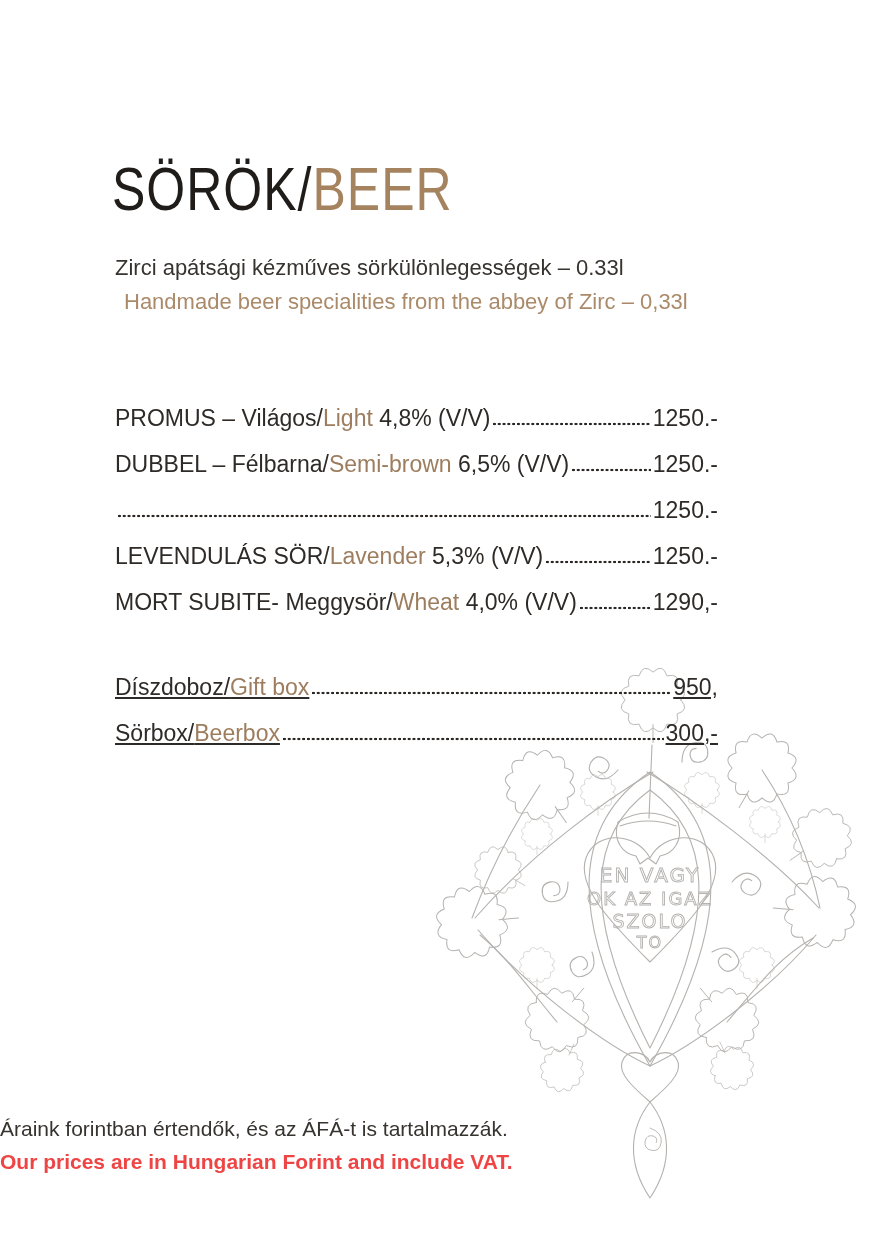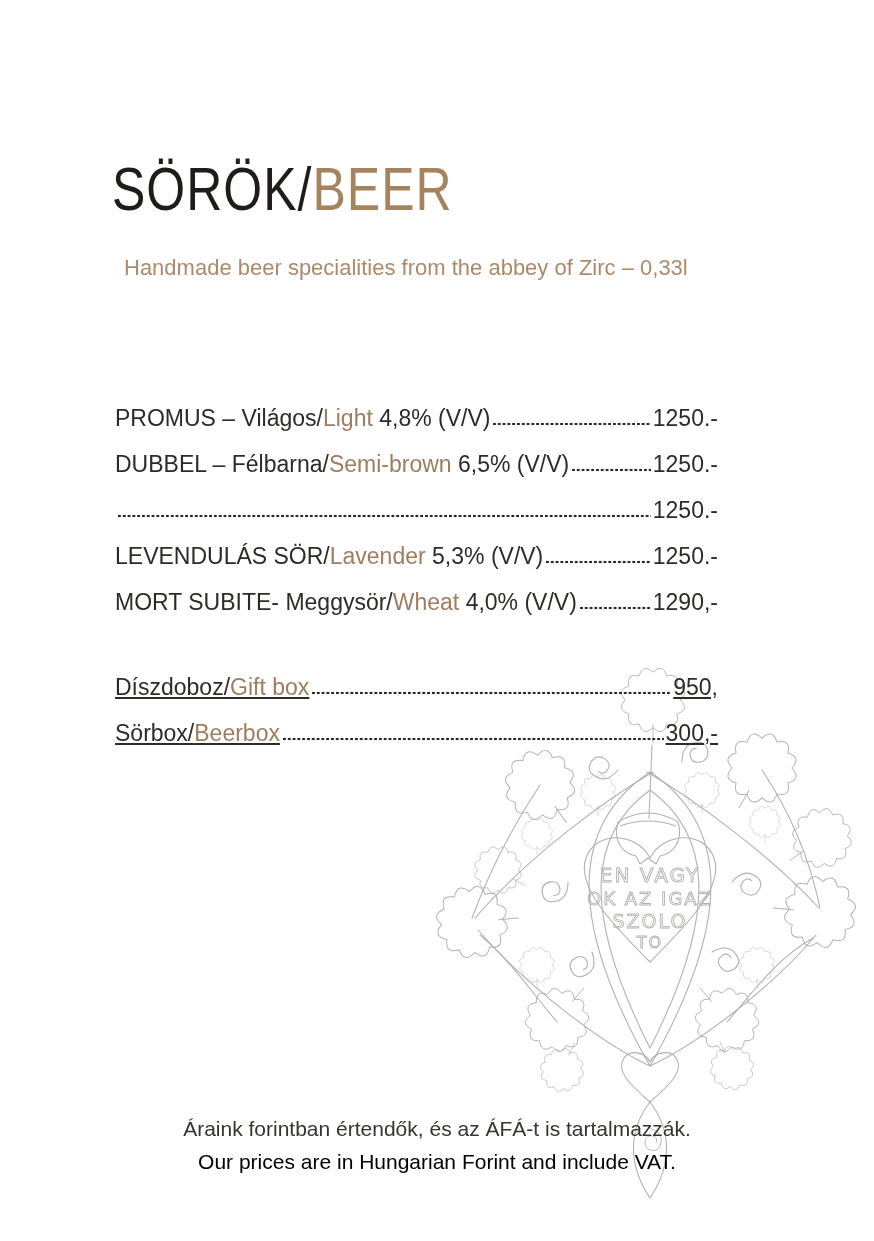--- a/index.html
+++ b/index.html
@@ -27,22 +27,22 @@
   .list-extras{top:673px;text-decoration:underline;}
   .row{display:flex;align-items:flex-start;line-height:28px;height:28px;margin-bottom:18px;}
   .row .label,.row .price{white-space:pre;}
   .accent{color:#9d7d5e;}
   .dots{
     flex:1;align-self:flex-end;height:4px;margin:0 2px 6px 3px;
     background-image:radial-gradient(circle at 1.4px 2px,#2b2724 1.15px,transparent 1.55px);
     background-size:4.8px 4px;background-repeat:repeat-x;background-position:0 0;
   }
   
-  .footer{position:absolute;left:0;top:1112px;width:874px;z-index:2;text-align:center;font-size:21px;line-height:33px;color:#37332f;}
-  .footer .en{color:#000000;}
+  .footer{position:absolute;left:0;top:1112px;width:874px;z-index:2;font-size:21px;line-height:33px;color:#37332f;}
+  .footer .en{color:#ef4444;font-weight:bold;}
 </style>
 </head>
 <body>
 
 <div class="page">
 
   <svg class="ornament" viewBox="0 0 454 591" aria-hidden="true">
     <defs>
       <path id="leaf" d="M34,0 Q45.4,12.2 29.4,17 Q33.2,33.2 17,29.4 Q12.2,45.4 0,34 Q-12.2,45.4 -17,29.4 Q-33.2,33.2 -29.4,17 Q-45.4,12.2 -34,0 Q-45.4,-12.2 -29.4,-17 Q-33.2,-33.2 -17,-29.4 Q-12.2,-45.4 0,-34 Q12.2,-45.4 17,-29.4 Q33.2,-33.2 29.4,-17 Q45.4,-12.2 34,0 Z M0,30 L0,52"></path>
       <path id="tendril" d="M0,0 Q6,-16 18,-14 Q30,-12 28,-2 Q26,8 16,6 Q8,4 10,-4 Q12,-10 18,-8"></path>
@@ -95,20 +95,21 @@
     <use href="#tendril" transform="translate(148,232) rotate(160)"></use>
     <use href="#tendril" transform="translate(312,232) rotate(20)"></use>
     <use href="#tendril" transform="translate(172,302) rotate(140)"></use>
     <use href="#tendril" transform="translate(292,302) rotate(40)"></use>
     <use href="#tendril" transform="translate(230,478) rotate(90) scale(0.8)"></use>
   </svg>
 
   <h1 class="title"><span>SÖRÖK/</span><span class="accent-title">BEER</span></h1>
 
   <div class="subtitle">
+    <div>Zirci apátsági kézműves sörkülönlegességek – 0.33l</div>
     <div class="en">Handmade beer specialities from the abbey of Zirc – 0,33l</div>
   </div>
 
   <div class="list list-beers">
     <div class="row">
       <span class="label"><span>PROMUS – Világos/</span><span class="accent">Light</span><span> 4,8% (V/V)</span></span>
       <span class="dots"></span>
       <span class="price">1250.-</span>
     </div>
     <div class="row">

